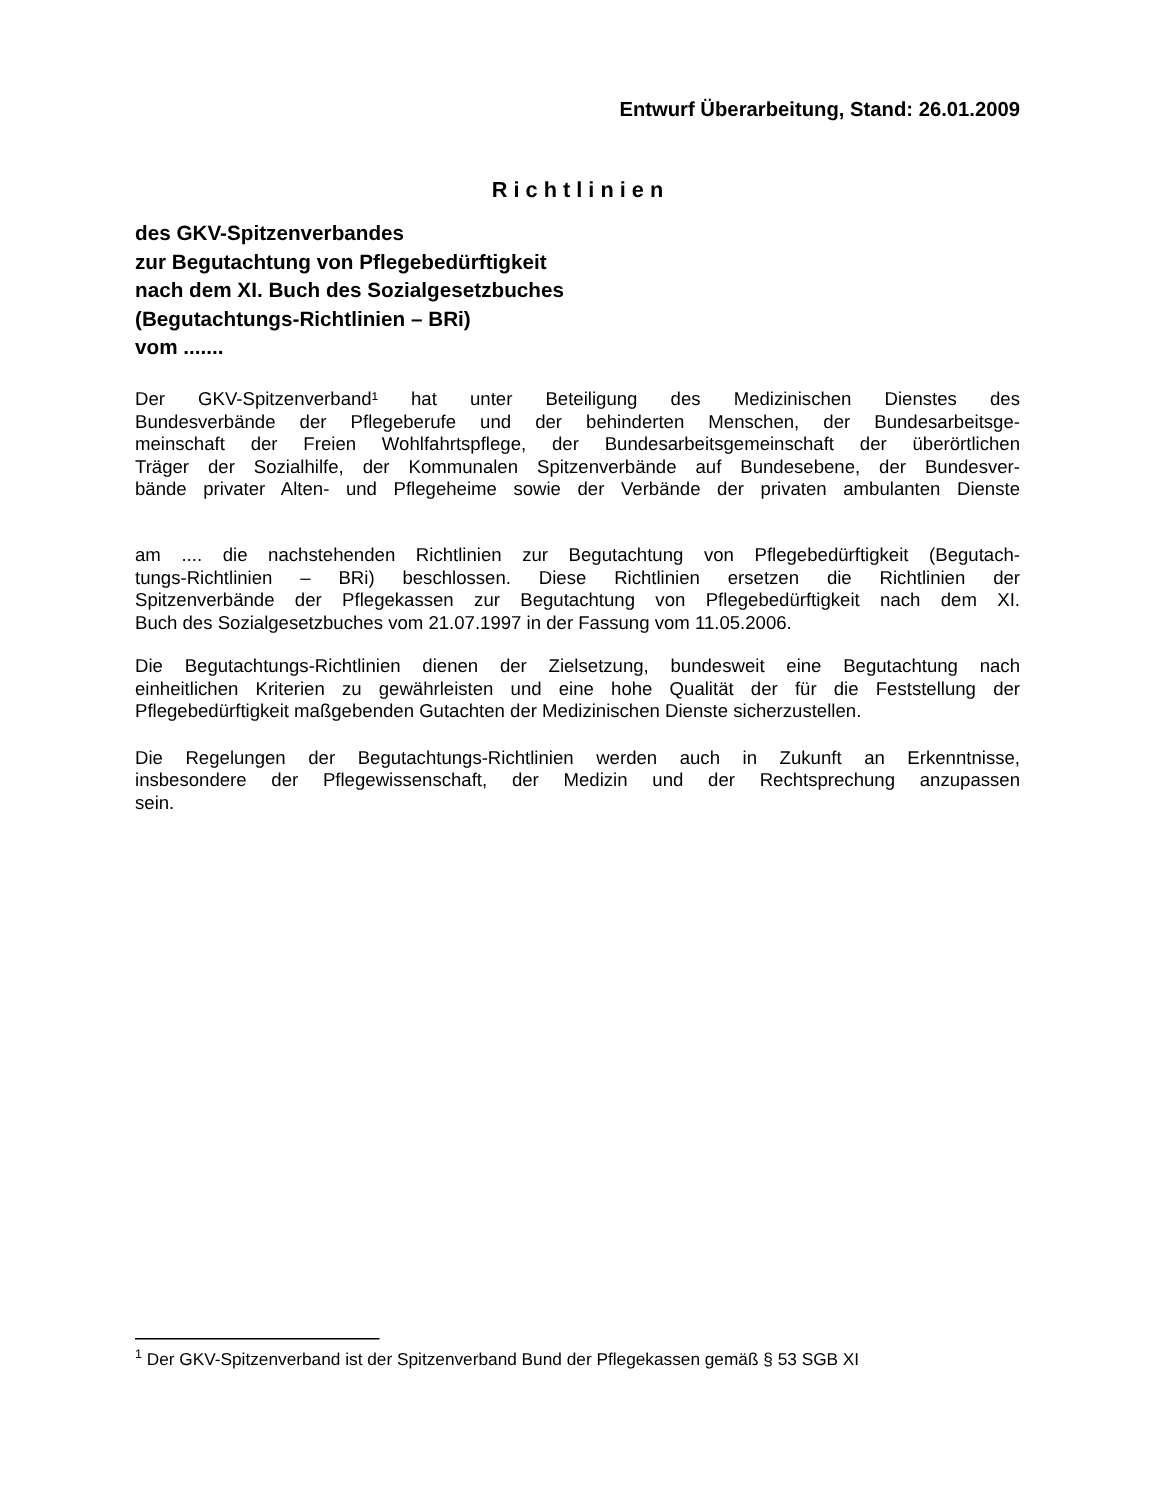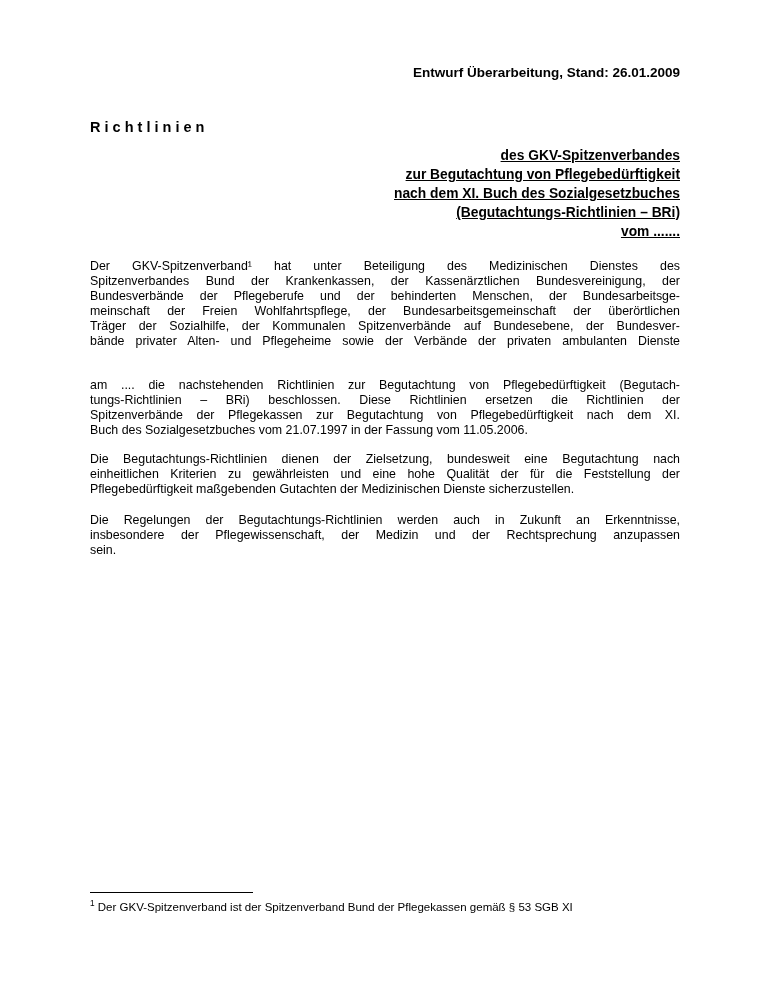--- a/index.html
+++ b/index.html
@@ -21,34 +21,34 @@
     position: absolute;
     top: 64px; left: 90px; width: 590px;
     text-align: right;
     font-weight: bold;
     font-size: 13.5px;
     line-height: 17px;
   }
   .title-main {
     position: absolute;
     top: 118px; left: 90px; width: 590px;
-    text-align: left;
+    text-align: center;
     font-weight: bold;
     font-size: 14.5px;
     line-height: 18px;
   }
   .subtitle {
     position: absolute;
     top: 146px; left: 90px; width: 590px;
     text-align: center;
     font-weight: bold;
     font-size: 13.8px;
     line-height: 19px;
   }
-  .subtitle .line { text-align: right; text-decoration: underline; }
+  .subtitle .line { text-align: left; }
   .content {
     position: absolute;
     top: 259px; left: 90px; width: 590px;
     font-size: 12.4px;
     line-height: 15px;
   }
   .para .line {
     text-align: justify;
     text-align-last: justify;
     -moz-text-align-last: justify;
@@ -98,21 +98,20 @@
       <div class="line">zur Begutachtung von Pflegebedürftigkeit</div>
       <div class="line">nach dem XI. Buch des Sozialgesetzbuches</div>
       <div class="line">(Begutachtungs-Richtlinien – BRi)</div>
       <div class="line line-last">vom .......</div>
     </div>
 
   <div class="content">
 
     <div class="para para-1">
         <div class="line">Der GKV-Spitzenverband¹ hat unter Beteiligung des Medizinischen Dienstes des</div>
-        <div class="line">Spitzenverbandes Bund der Krankenkassen, der Kassenärztlichen Bundesvereinigung, der</div>
         <div class="line">Bundesverbände der Pflegeberufe und der behinderten Menschen, der Bundesarbeitsge-</div>
         <div class="line">meinschaft der Freien Wohlfahrtspflege, der Bundesarbeitsgemeinschaft der überörtlichen</div>
         <div class="line">Träger der Sozialhilfe, der Kommunalen Spitzenverbände auf Bundesebene, der Bundesver-</div>
         <div class="line">bände privater Alten- und Pflegeheime sowie der Verbände der privaten ambulanten Dienste</div>
       </div>
 
 
     <div class="para para-2">
         <div class="line">am .... die nachstehenden Richtlinien zur Begutachtung von Pflegebedürftigkeit (Begutach-</div>
         <div class="line">tungs-Richtlinien – BRi) beschlossen. Diese Richtlinien ersetzen die Richtlinien der</div>

